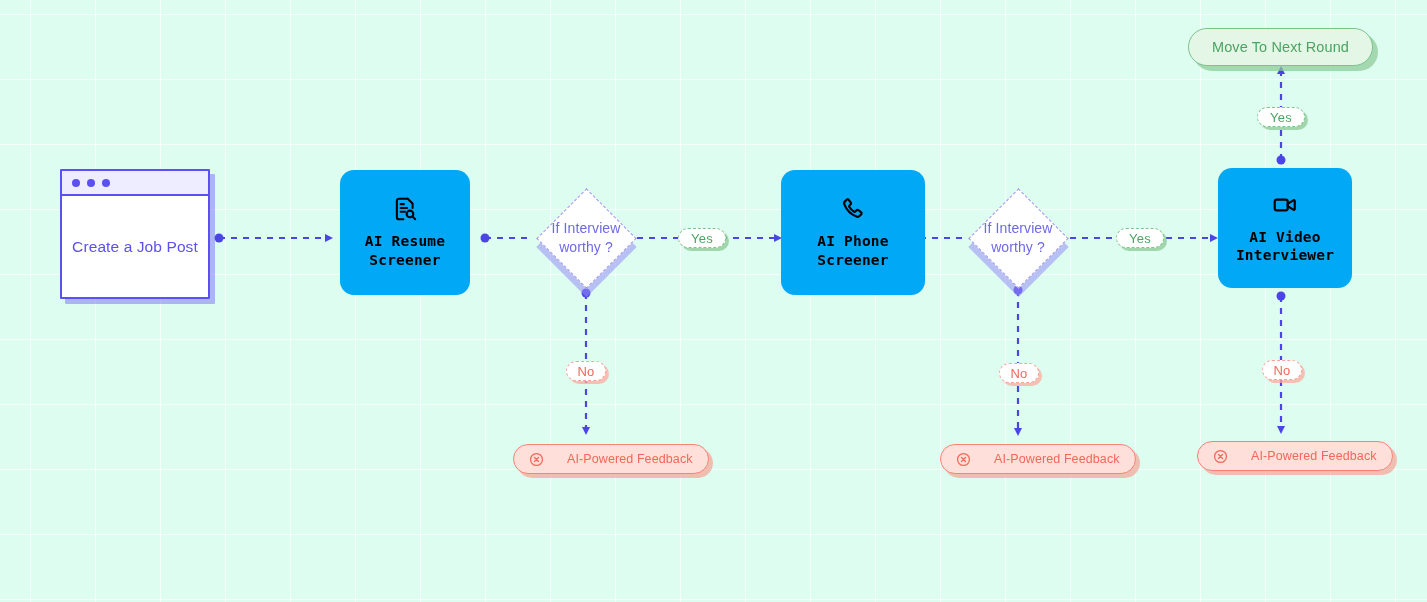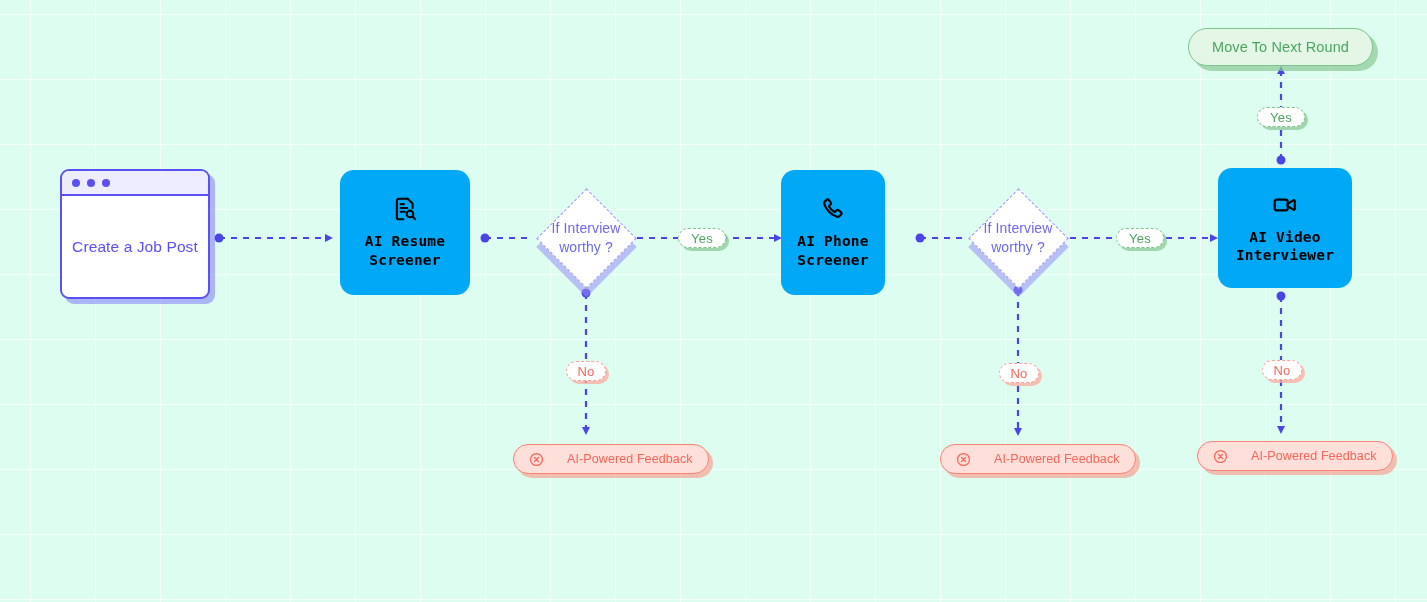--- a/index.html
+++ b/index.html
@@ -34,21 +34,21 @@
   .node {
     position: absolute;
     box-sizing: border-box;
   }
 
   
   .win-node {
     width: 150px;
     height: 130px;
     border: 2px solid #5b4ff5;
-    border-radius: 9px;
+    border-radius: 1px;
     background: #ffffff;
     box-shadow: 5px 5px 0 0 rgba(130,122,245,0.55);
     overflow: hidden;
     display: flex;
     flex-direction: column;
   }
   .win-bar {
     height: 23px;
     background: #eeecff;
     border-bottom: 2px solid #5b4ff5;
@@ -282,21 +282,21 @@
   </div>
 
   <div class="node cond-pill cond-yes" style="left:678px; top:228px;">
     <span>Yes</span>
   </div>
 
   <div class="node cond-pill cond-no" style="left:566px; top:361px;">
     <span>No</span>
   </div>
 
-  <div class="node ai-node" style="left:781px; top:170px; width:104px; height:125px;">
+  <div class="node ai-node" style="left:781px; top:170px; width:144px; height:125px;">
     <span class="ai-icon">
       <svg width="26" height="26" viewBox="0 0 24 24" fill="none" stroke="#000" stroke-width="2" stroke-linecap="round" stroke-linejoin="round">
         <path d="M6.2 3.4c.6-.5 1.5-.4 2 .3l1.7 2.3c.4.6.3 1.4-.2 1.9l-1 .9c-.3.3-.4.7-.2 1.1a12 12 0 0 0 4.6 4.6c.4.2.8.1 1.1-.2l.9-1c.5-.5 1.3-.6 1.9-.2l2.3 1.7c.7.5.8 1.4.3 2l-1.3 1.4c-.8.9-2.1 1.2-3.2.7A20 20 0 0 1 4.1 7.9c-.5-1.1-.2-2.4.7-3.2z"></path>
       </svg>
     </span>
     <span class="ai-label">
       <span>AI Phone</span><br>
       <span>Screener</span>
     </span>
   </div>

